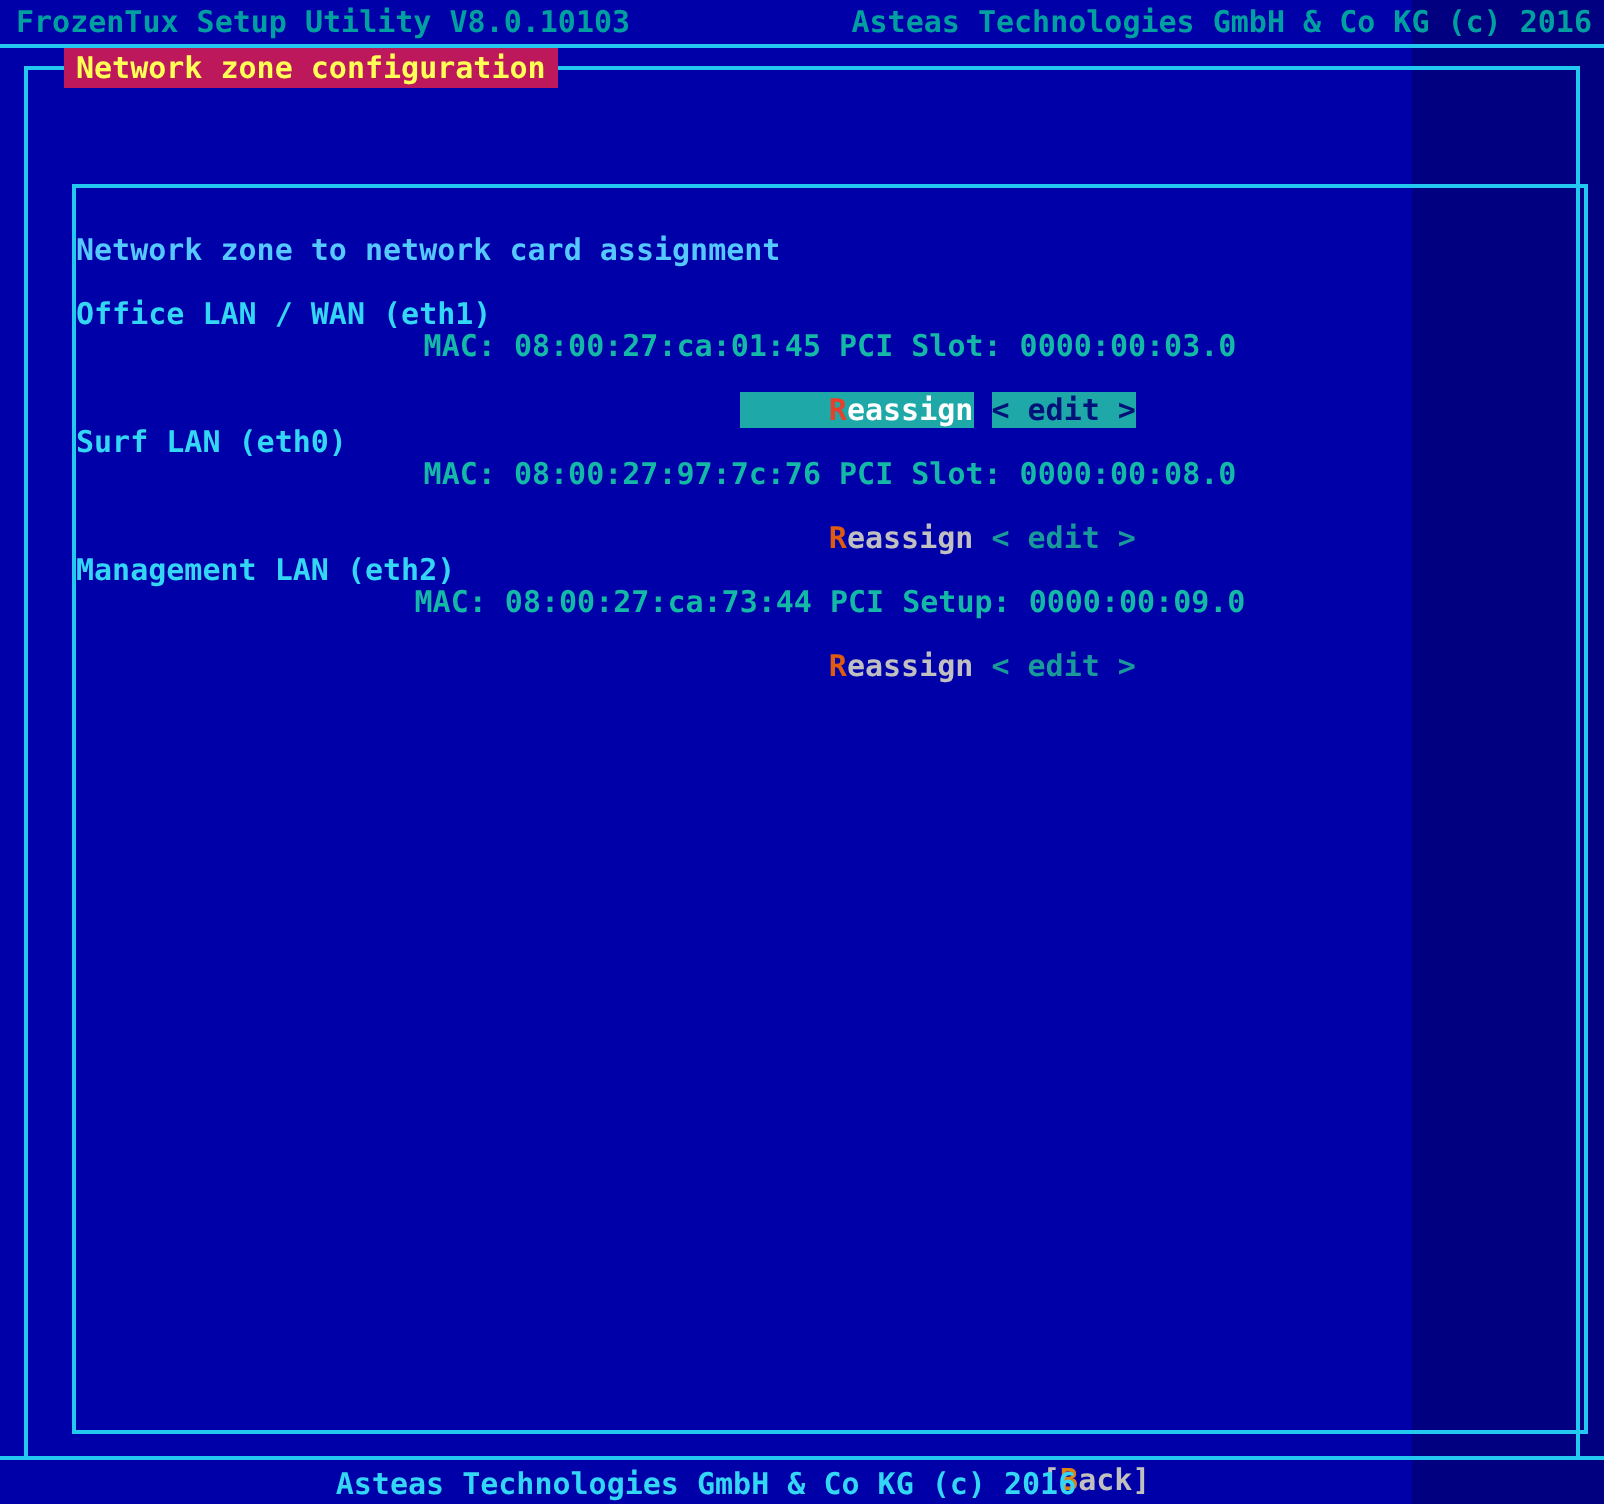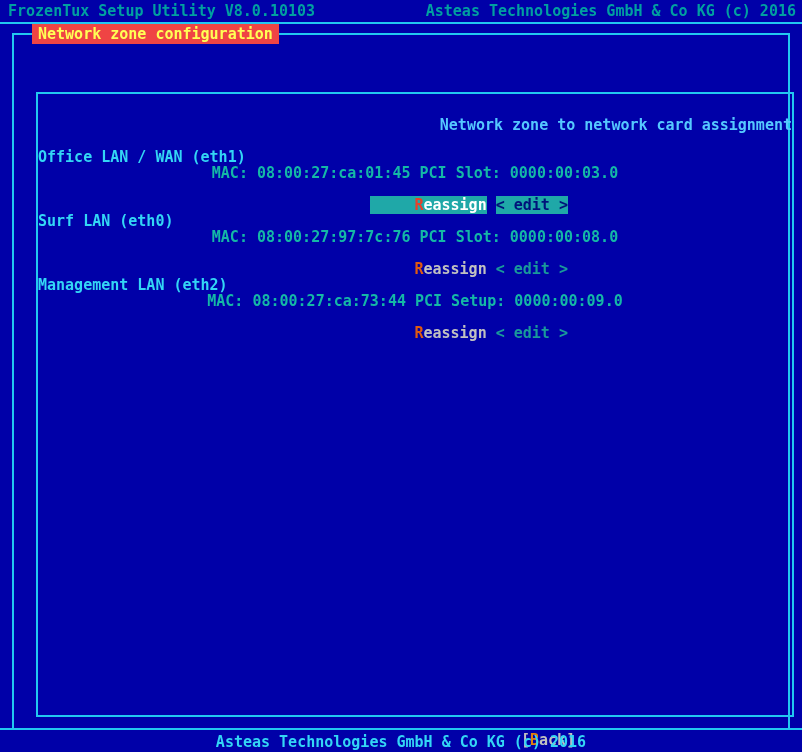--- a/index.html
+++ b/index.html
@@ -13,21 +13,21 @@
     height: 752px;
     overflow: hidden;
     font-family: "DejaVu Sans Mono", "Liberation Mono", monospace;
     font-size: 15px;
     line-height: 16px;
     -webkit-font-smoothing: none;
   }
 
   #screen {
     position: relative;
-    width: 802px;
+    width: 706px;
     height: 752px;
     background: #0000a8;
   }
 
   
   .hdr {
     position: absolute;
     top: 0;
     left: 0;
     width: 802px;
@@ -59,21 +59,21 @@
     border: 2px solid #22c8f0;
     box-sizing: border-box;
   }
   .group-title {
     position: absolute;
     left: 18px;
     top: -11px;
     height: 20px;
     line-height: 20px;
     padding: 0 6px;
-    background: #ef4444;
+    background: #be185d;
     color: #ffff55;
     font-weight: bold;
     white-space: pre;
   }
 
   
   .panel {
     position: absolute;
     left: 22px;
     top: 57px;
@@ -82,21 +82,21 @@
     border: 2px solid #22c8f0;
     box-sizing: border-box;
     overflow: hidden;
   }
 
   .panel-heading {
     position: absolute;
     left: 0;
     right: 0;
     top: 23px;
-    text-align: right;
+    text-align: left;
     color: #55c8ff;
     font-weight: bold;
     white-space: pre;
   }
 
   
   .zones {
     position: absolute;
     left: 0;
     right: 0;

